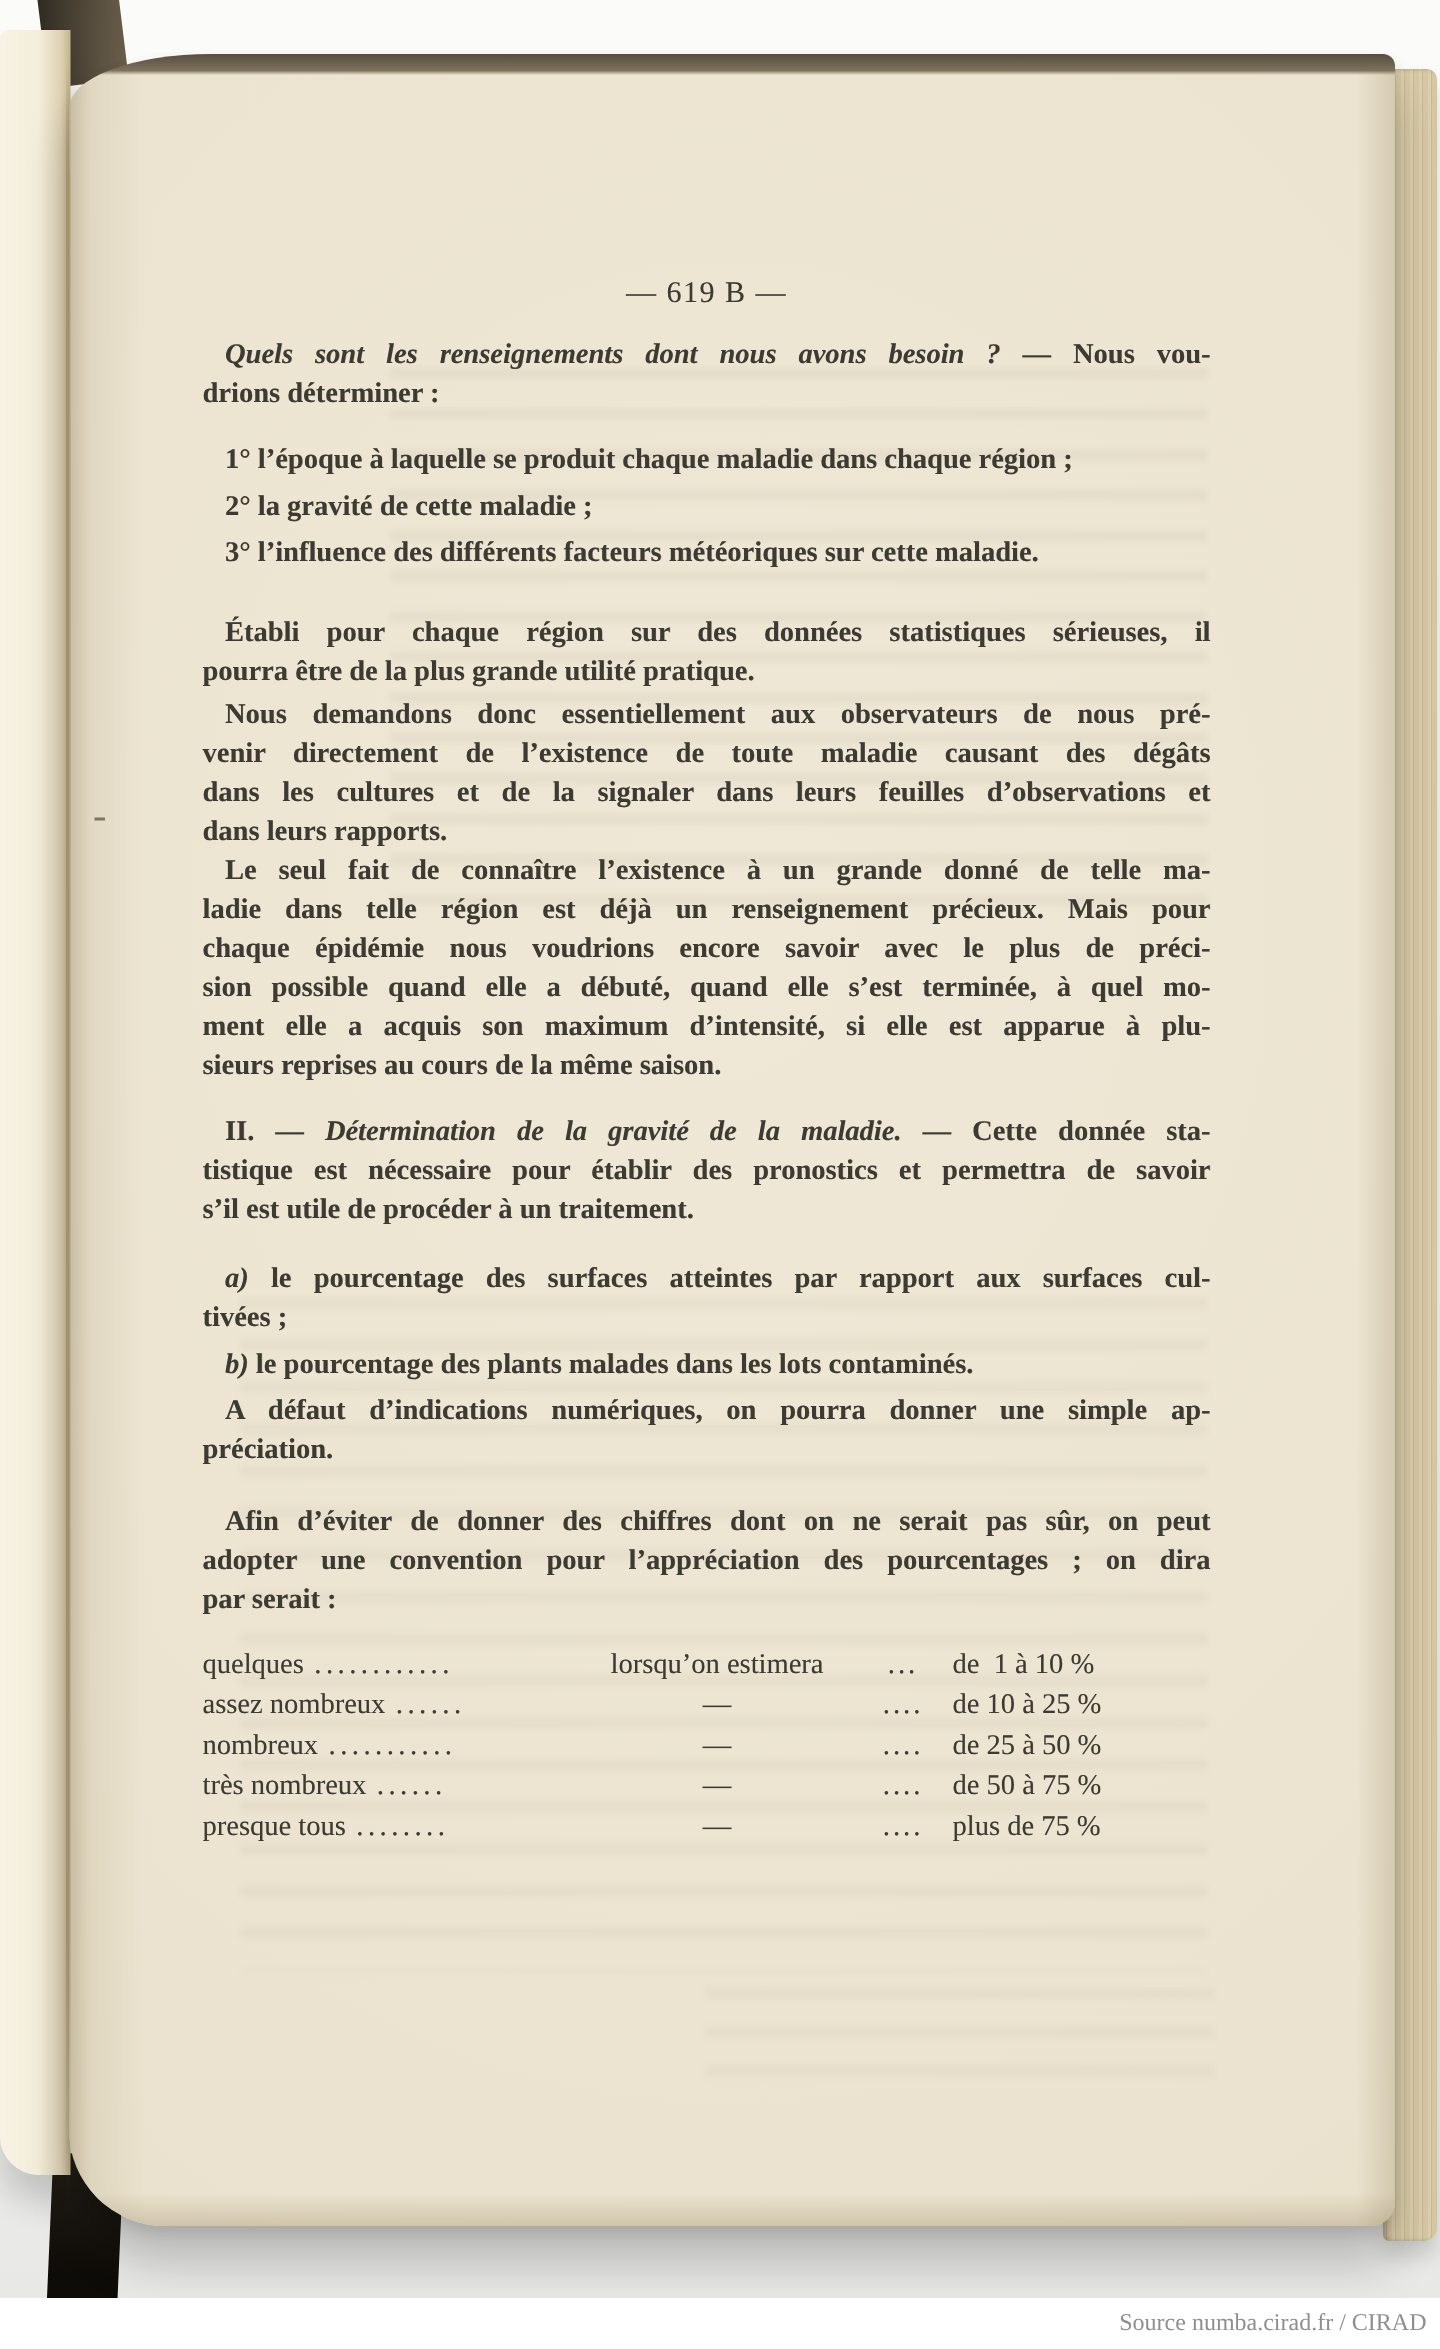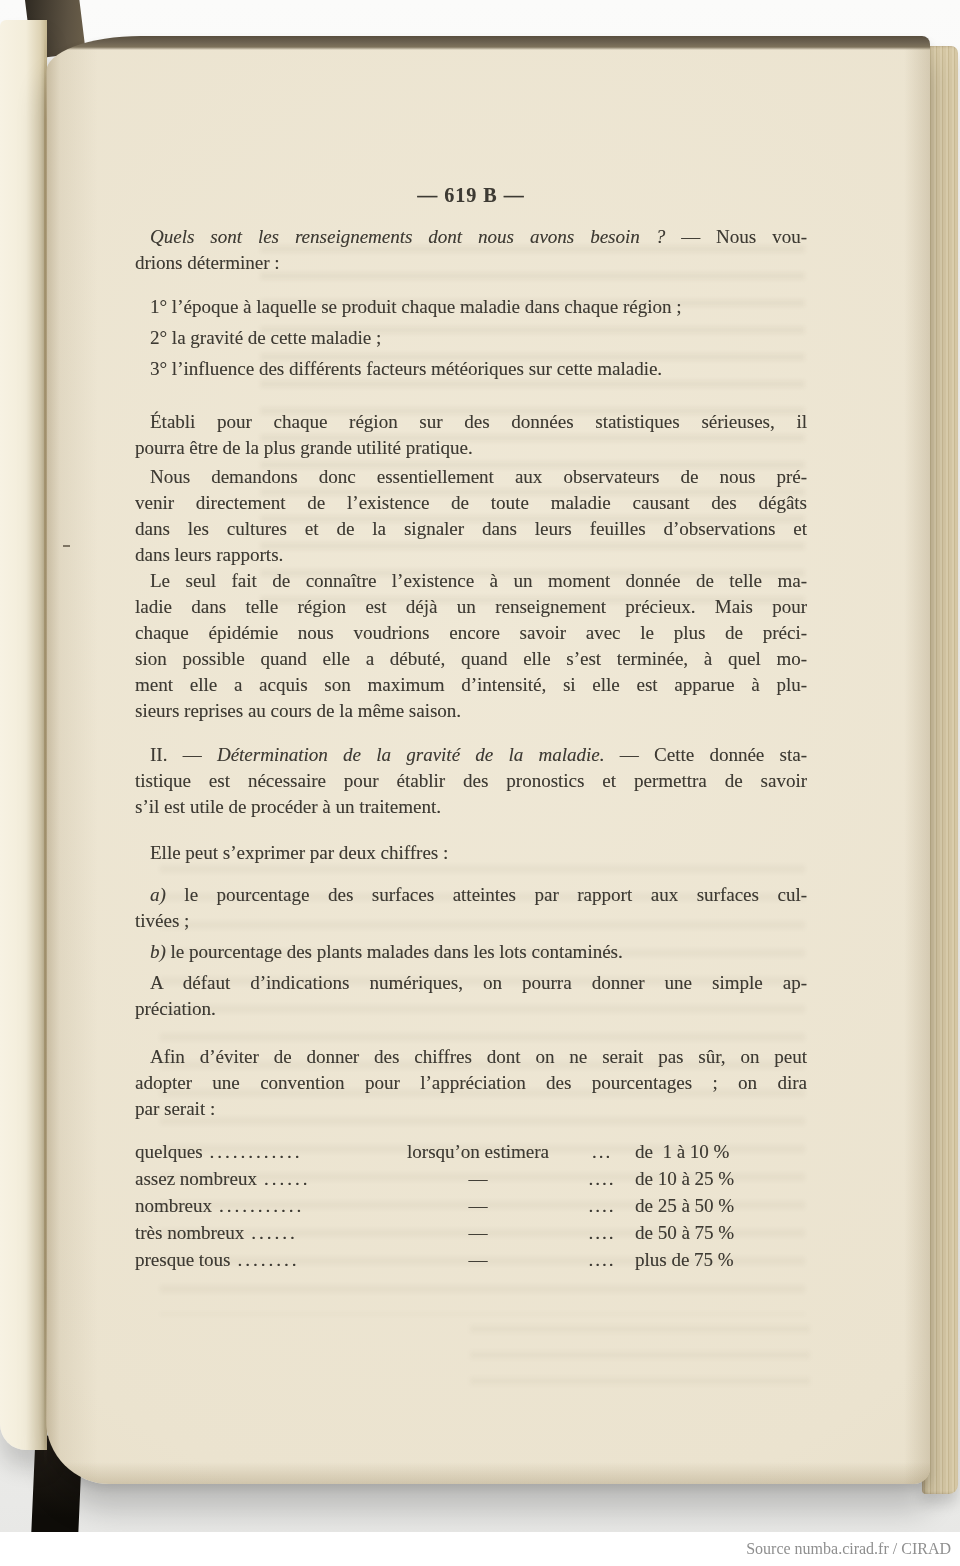--- a/index.html
+++ b/index.html
@@ -61,22 +61,22 @@
     background:repeating-linear-gradient(180deg,rgba(125,115,88,0.15) 0 8px,rgba(125,115,88,0) 8px 26px); }
   
   .margin-mark { position:absolute; left:63px; top:545px; width:7px; height:2px; background:#7d7463; z-index:5; }
 
   
   .textcol {
     position:absolute; left:135px; top:182px; width:672px; z-index:5;
     color:#3d3a33; font-size:19px; line-height:26px;
     text-shadow:0.2px 0.2px 0 rgba(60,55,45,0.35);
   }
-  .pagenum { text-align:center; font-size:20px; letter-spacing:1px; margin:0 0 16px 0; font-weight:700; }
-  .para { margin:0; }
+  .pagenum { text-align:center; font-size:20px; letter-spacing:1px; margin:0 0 16px 0; font-weight:400; }
+  .para { margin:0;font-weight:bold; }
   .para .line { text-align:justify; text-align-last:justify; }
   .para .line.last { text-align-last:left; }
   .para .line:first-child { text-indent:15px; }
   i { font-style:italic; }
 
   
   .conv-table { width:648px; margin-top:17px; }
   .conv-row { display:flex; align-items:baseline; height:27px; }
   .c1 { width:252px; white-space:nowrap; }
   .c1 .leader { letter-spacing:3px; margin-left:7px; }
@@ -128,36 +128,33 @@
       <div class="line">Établi pour chaque région sur des données statistiques sérieuses, il</div>
       <div class="line last">pourra être de la plus grande utilité pratique.</div>
     </div>
   <div class="para" style="margin-bottom:0px">
       <div class="line">Nous demandons donc essentiellement aux observateurs de nous pré-</div>
       <div class="line">venir directement de l’existence de toute maladie causant des dégâts</div>
       <div class="line">dans les cultures et de la signaler dans leurs feuilles d’observations et</div>
       <div class="line last">dans leurs rapports.</div>
     </div>
   <div class="para" style="margin-bottom:18px">
-      <div class="line">Le seul fait de connaître l’existence à un moment donnée de telle ma-</div>
+      <div class="line">Le seul fait de connaître l’existence à un grande donné de telle ma-</div>
       <div class="line">ladie dans telle région est déjà un renseignement précieux. Mais pour</div>
       <div class="line">chaque épidémie nous voudrions encore savoir avec le plus de préci-</div>
       <div class="line">sion possible quand elle a débuté, quand elle s’est terminée, à quel mo-</div>
       <div class="line">ment elle a acquis son maximum d’intensité, si elle est apparue à plu-</div>
       <div class="line last">sieurs reprises au cours de la même saison.</div>
     </div>
 
   <div class="para" style="margin-bottom:20px">
       <div class="line">II. — <i>Détermination de la gravité de la maladie.</i> — Cette donnée sta-</div>
       <div class="line">tistique est nécessaire pour établir des pronostics et permettra de savoir</div>
       <div class="line last">s’il est utile de procéder à un traitement.</div>
     </div>
-  <div class="para" style="margin-bottom:16px">
-      <div class="line last">Elle peut s’exprimer par deux chiffres :</div>
-    </div>
   <div class="para" style="margin-bottom:5px">
       <div class="line"><i>a)</i> le pourcentage des surfaces atteintes par rapport aux surfaces cul-</div>
       <div class="line last">tivées ;</div>
     </div>
   <div class="para" style="margin-bottom:5px">
       <div class="line last"><i>b)</i> le pourcentage des plants malades dans les lots contaminés.</div>
     </div>
   <div class="para" style="margin-bottom:22px">
       <div class="line">A défaut d’indications numériques, on pourra donner une simple ap-</div>
       <div class="line last">préciation.</div>

